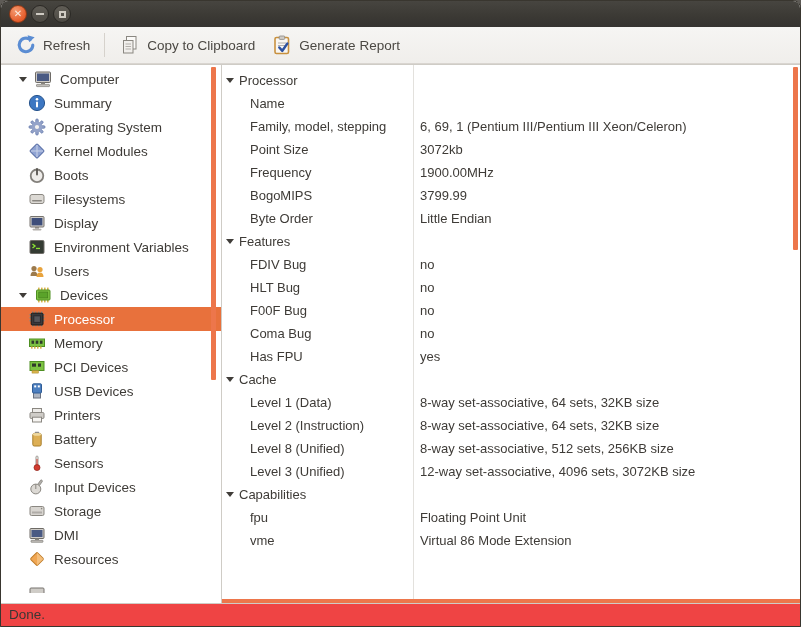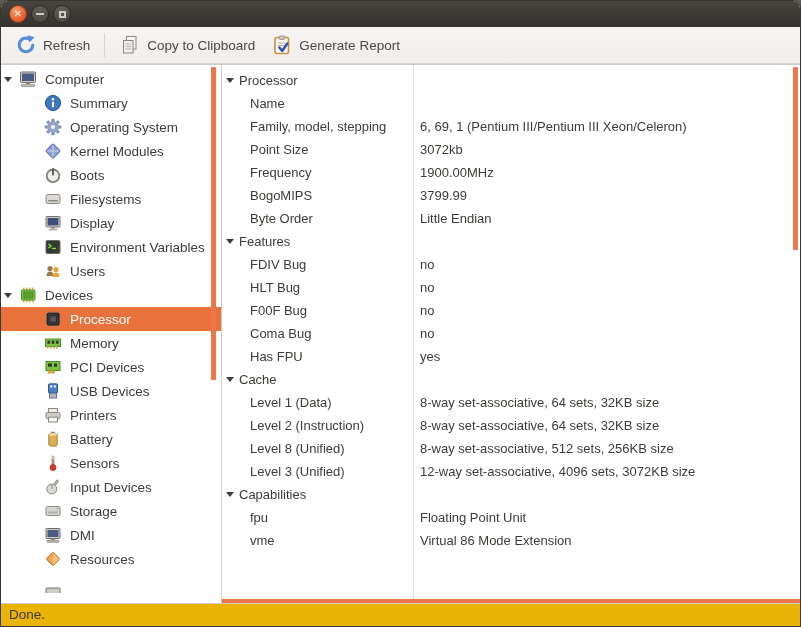--- a/index.html
+++ b/index.html
@@ -36,39 +36,39 @@
     border-bottom:1px solid #D9D5D0;
     display:flex;align-items:center;padding:0 6px;
   }
   .tbtn{display:flex;align-items:center;gap:6px;padding:4px 8px;border-radius:3px;color:#4B4843;font-size:13.5px;}
   .tsep{width:1px;height:24px;background:#D6D2CC;margin:0 6px;}
   .ticon{width:22px;height:22px;display:inline-flex;}
   
   .content{flex:1 1 auto;display:flex;background:#fff;border-bottom:1px solid #CFCCC6;border-top:1px solid #CFCCC6;min-height:0;}
   .sidebar{width:221px;flex:0 0 221px;background:#fff;border-right:1px solid #CFCCC6;position:relative;overflow:hidden;padding-top:2px;}
   .srow{height:24px;display:flex;align-items:center;white-space:nowrap;}
-  .srow.lvl0{padding-left:3px;}
-  .srow.lvl1{padding-left:42px;}
+  .srow.lvl0{padding-left:18px;}
+  .srow.lvl1{padding-left:26px;}
   .srow.sel{background:#E8713C;color:#FFFFFF;}
   .exp{width:0;height:0;border-left:4px solid transparent;border-right:4px solid transparent;border-top:5px solid #403D39;margin-right:6px;flex:0 0 auto;}
   .sicon{width:20px;height:20px;margin-right:7px;display:inline-flex;flex:0 0 auto;}
   .slbl{font-size:13.5px;}
   .vscroll{position:absolute;top:2px;right:5px;width:5px;background:#ED764B;border-radius:1px;}
   .sidebar .vscroll{height:313px;}
   .main{flex:1 1 auto;position:relative;overflow:hidden;background:#fff;padding-top:4px;}
   .coldiv{position:absolute;left:191px;top:0;bottom:4px;width:1px;background:#E3E1DD;}
   .mrow{height:23px;position:relative;line-height:23px;white-space:nowrap;}
   .mrow .exp{position:absolute;left:4px;top:9px;margin:0;}
   .glbl{position:absolute;left:17px;}
   .clbl{position:absolute;left:28px;}
   .mval{position:absolute;left:198px;}
   .main .vscroll{height:183px;right:2px;}
   .hscroll{position:absolute;left:0;right:0;bottom:0;height:4px;background:#ED764B;}
   
-  .statusbar{flex:1 1 auto;background:#eab308;display:flex;align-items:center;padding:0 8px;color:#3A3834;font-size:13.5px;}
+  .statusbar{flex:1 1 auto;background:#ef4444;display:flex;align-items:center;padding:0 8px;color:#3A3834;font-size:13.5px;}
 </style>
 </head>
 <body>
 
 <div class="window">
 
   <div class="titlebar">
     <div class="wbtn close">
         <span class="x">✕</span>
       </div>

